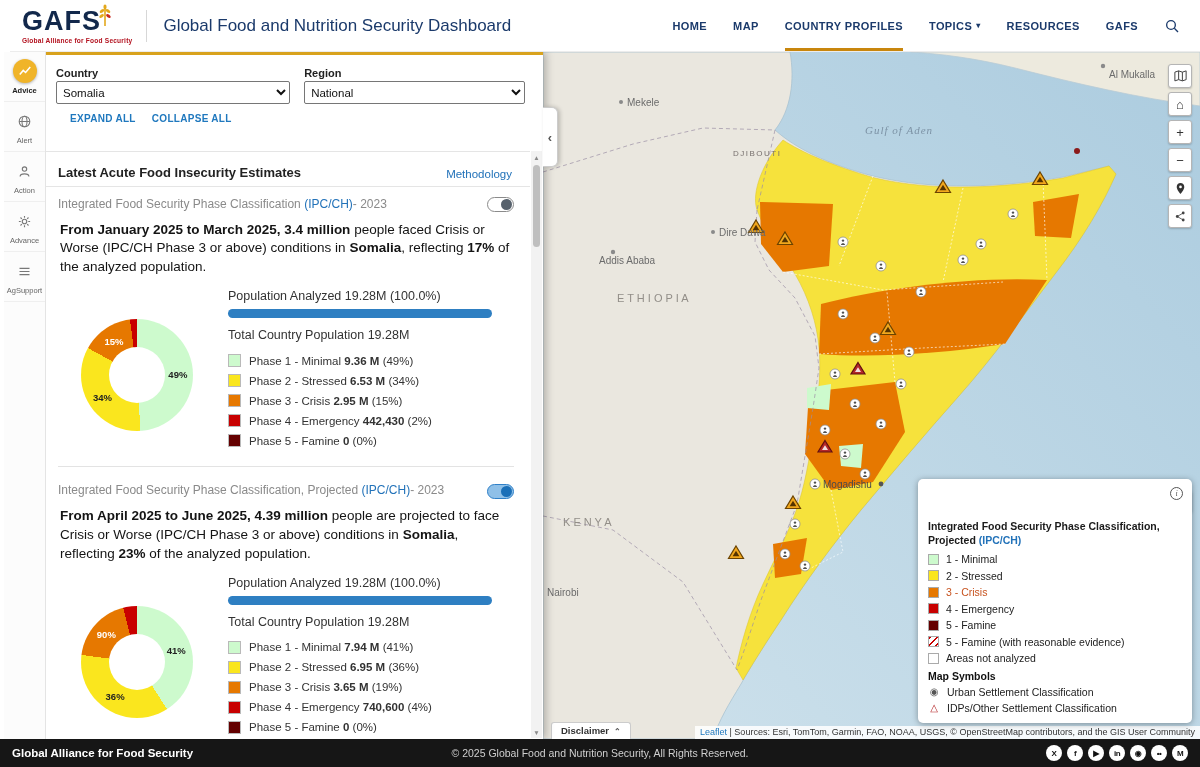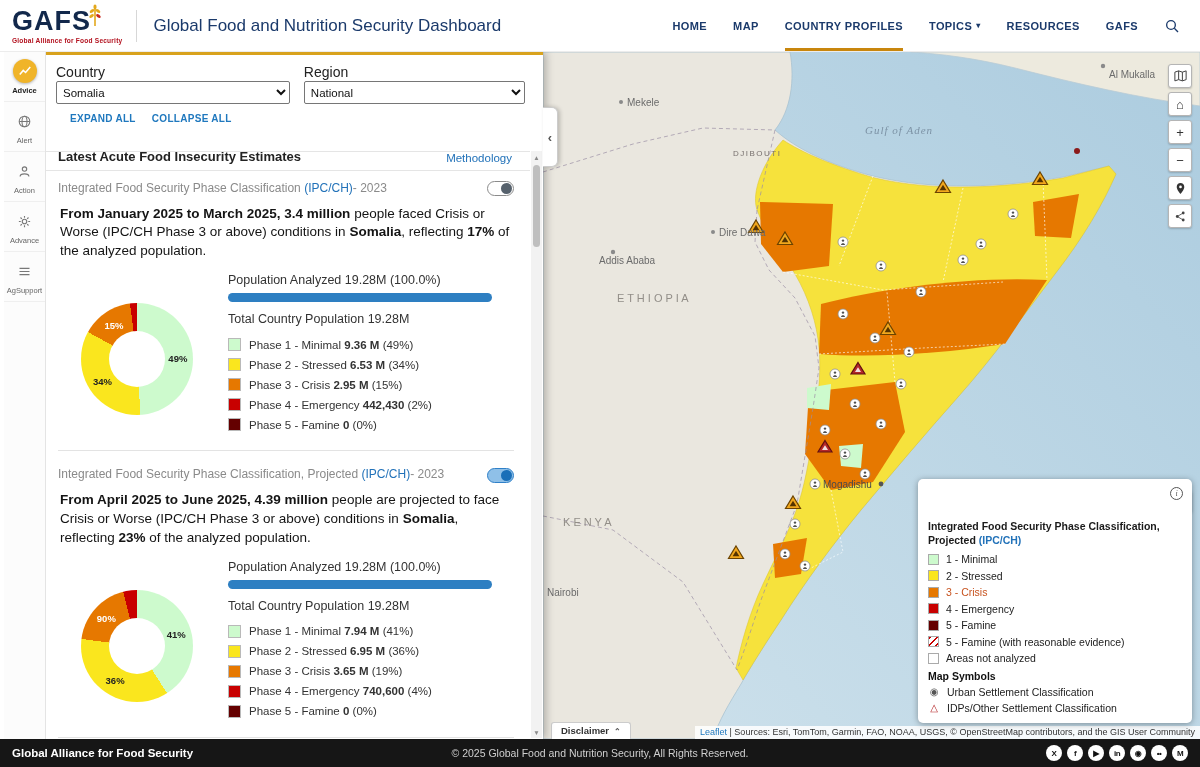--- a/index.html
+++ b/index.html
@@ -1,20 +1,20 @@
 <!DOCTYPE html>
 <html><head>
 <meta charset="utf-8">
 <style>
   * { box-sizing: border-box; margin: 0; padding: 0; }
   html,body { width:1200px; height:767px; overflow:hidden; }
   body { font-family:"Liberation Sans", sans-serif; background:#fff; position:relative; }
 
   
-  .header { position:absolute; top:0; left:0; right:0; height:52px; background:#fff; display:flex; align-items:center; z-index:40; border-bottom:1px solid #ececec; }
+  .header { position:absolute; top:0; left:10px; right:0; height:52px; background:#fff; display:flex; align-items:center; z-index:40; border-bottom:1px solid #ececec; }
   .logo-block { display:flex; flex-direction:column; padding:3px 10px 2px 12px; }
   .logo-row { position:relative; display:flex; align-items:flex-start; }
   .logo-text { font-size:27px; font-weight:bold; color:#12284b; letter-spacing:1px; line-height:1; }
   .wheat { margin-left:-4px; margin-top:-4px; }
   .logo-sub { font-size:6.6px; font-weight:bold; color:#b3121f; margin-top:2px; letter-spacing:0.2px; }
   .header-divider { width:1px; height:32px; background:#d7d7d7; margin:0 16px 0 4px; }
   .header-title { font-size:17px; color:#1b3a6b; }
   .header-nav { margin-left:auto; display:flex; align-items:center; gap:26px; padding-right:20px; height:100%; }
   .nav-item { font-size:11px; font-weight:bold; color:#1b3a6b; letter-spacing:0.4px; cursor:pointer; height:100%; display:flex; align-items:center; border-bottom:3px solid transparent; padding-top:3px; }
   .nav-item.active { border-bottom-color:#c8860d; }
@@ -26,30 +26,30 @@
   .rail-item { display:flex; flex-direction:column; align-items:center; width:100%; padding:7px 0 6px; cursor:pointer; border-bottom:1px solid #efefef; }
   .rail-icon { width:24px; height:24px; border-radius:50%; display:flex; align-items:center; justify-content:center; color:#787878; }
   .rail-item.active .rail-icon { background:#f0b429; color:#fff; box-shadow:0 1px 3px rgba(0,0,0,.3); }
   .rail-label { font-size:7.5px; color:#666; margin-top:3px; }
   .rail-item.active .rail-label { color:#222; font-weight:bold; }
 
   
   .panel { position:absolute; top:52px; left:42px; width:501px; bottom:28px; background:#fff; border-top:3px solid #d8a21d; box-shadow:3px 0 8px rgba(0,0,0,.25); z-index:20; }
   .panel-notice { background:#f4f4f4; padding:5px 14px; font-size:10.5px; font-weight:bold; color:#333; border-bottom:1px solid #e2e2e2; }
   .filters { display:flex; gap:8px; padding:8px 14px 5px; }
-  .filter-label { font-size:14px; font-weight:normal; color:#222; margin-bottom:3px; }
+  .filter-label { font-size:11px; font-weight:bold; color:#222; margin-bottom:3px; }
   .filter select { height:23px; font-size:11.5px; font-family:inherit; border:1px solid #767676; border-radius:2px; background:#fff; color:#111; padding:0 2px; }
   .sel-country { width:234px; }
   .sel-region { width:221px; }
   .panel-links { display:flex; gap:16px; padding:4px 14px 8px 28px; }
   .plink { font-size:10px; font-weight:bold; color:#1f78be; letter-spacing:0.3px; cursor:pointer; }
 
   .panel-scroll { position:absolute; top:96px; bottom:0; left:0; right:13px; overflow:hidden; border-top:1px solid #e5e5e5; }
   .row-header { display:flex; justify-content:space-between; align-items:flex-end; padding:2px 18px 6px 16px; margin-top:-5px; border-bottom:1px solid #e5e5e5; }
-  .row-header-title { font-size:13px; font-weight:bold; color:#222; }
+  .row-header-title { font-size:13px; font-weight:bold; color:#222;margin-top:16px; }
   .methodology { font-size:11.5px; color:#2272b9; cursor:pointer; }
 
   .section { padding:10px 16px 2px; }
   .section-head { display:flex; align-items:center; justify-content:space-between; }
   .section-title { font-size:12px; color:#8a8a8a; line-height:1.3; }
   .ipc-link { color:#2272b9; cursor:pointer; }
   .toggle { width:27px; height:15px; border-radius:9px; background:#fff; border:1px solid #8b8b8b; position:relative; cursor:pointer; flex-shrink:0; margin-left:10px; }
   .toggle .knob { position:absolute; top:1px; right:1px; width:11px; height:11px; border-radius:50%; background:#56616c; }
   .toggle.on { background:#8fc0e8; border-color:#2f80c8; }
   .toggle.on .knob { background:#1a6fb8; }

